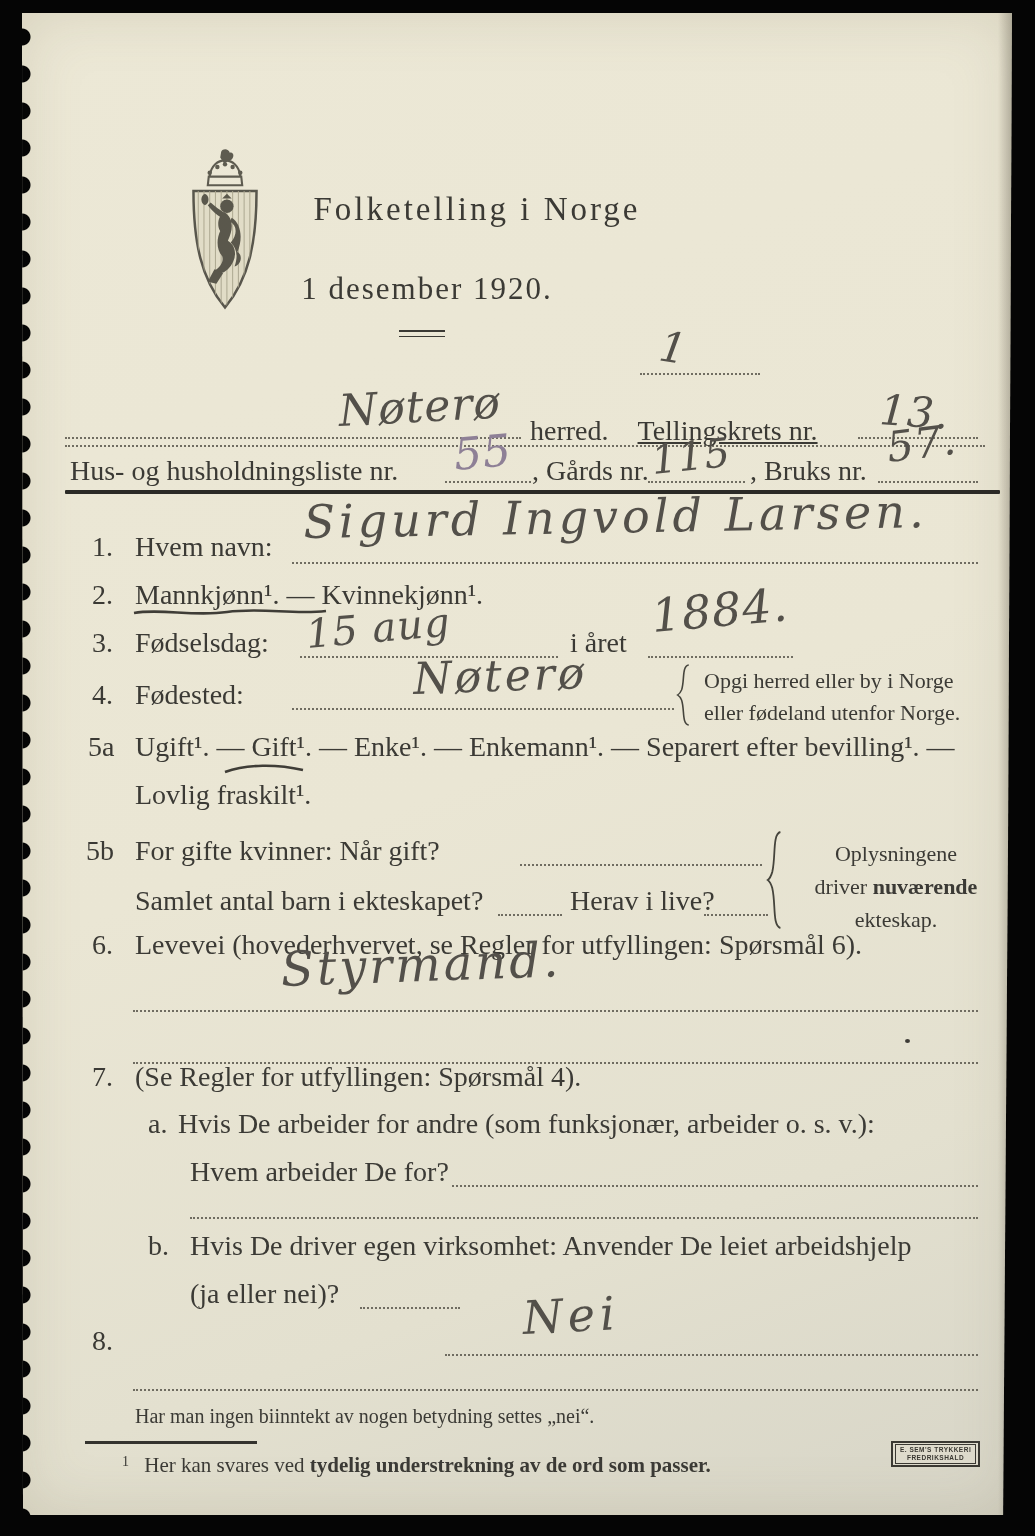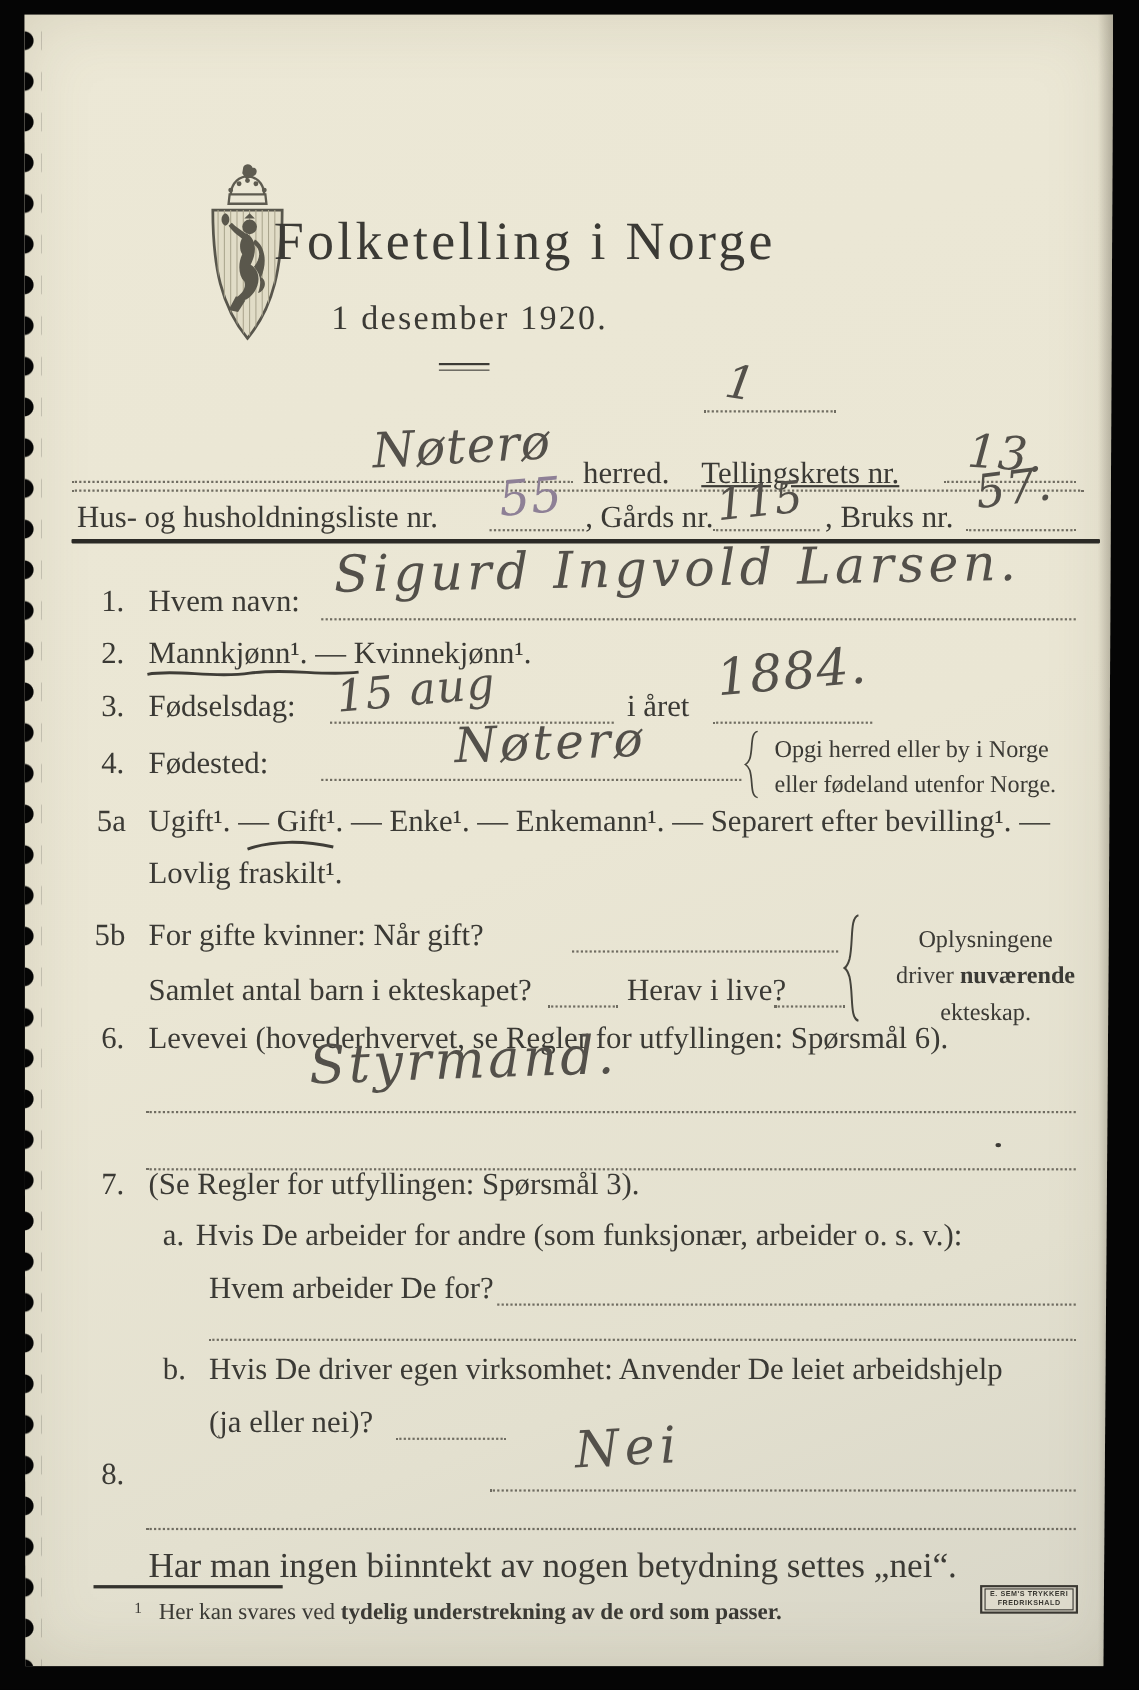--- a/index.html
+++ b/index.html
@@ -20,21 +20,21 @@
     background-image:radial-gradient(circle at 0px 18px,#050505 8px,rgba(5,5,5,0) 9px);
     background-size:16px 37px;background-repeat:repeat-y;background-position:0 6px;
   }
   
   .paper::after{
     content:'';position:absolute;right:0;top:0;bottom:0;width:14px;z-index:4;
     background:linear-gradient(to right,rgba(90,85,70,0) 0%,rgba(90,85,70,.35) 100%);
   }
   .t{position:absolute;color:#3b3a35;font-size:28px;line-height:1.15;white-space:nowrap;}
   .small{font-size:22px;}
-  .title{font-size:49px;letter-spacing:3px;text-align:center;}
+  .title{font-size:33px;letter-spacing:3px;text-align:center;}
   .subtitle{font-size:31px;letter-spacing:2px;text-align:center;}
   .hand{
     position:absolute;font-family:"DejaVu Serif",serif;font-style:italic;
     color:#53504a;white-space:nowrap;letter-spacing:1px;transform-origin:left bottom;
   }
   .hand-purple{color:#8e8096;}
   .dotline{position:absolute;height:0;border-bottom:2px dotted #5b584e;opacity:.85;}
   .rule-heavy{position:absolute;height:4px;background:#2b2a26;border-radius:1px;}
   .rule-short{position:absolute;height:3px;background:#34332e;}
   .dash{position:absolute;width:46px;height:4px;border-top:2px solid #3b3a35;border-bottom:1px solid #3b3a35;}
@@ -174,39 +174,39 @@
   </div>
 
   <div class="t" style="left:70px;top:916px;">6.</div>
   <div class="t" style="left:113px;top:916px;">Levevei (hovederhvervet, se Regler for utfyllingen:  Spørsmål 6).</div>
   <div class="hand" style="left:260px;top:928px;font-size:48px;letter-spacing:3px;transform:rotate(-2deg);">Styrmand.</div>
   <div class="dotline" style="left:111px;top:997px;width:845px;"></div>
   <div class="dotline" style="left:111px;top:1049px;width:845px;"></div>
   <div class="ink-dot" style="left:883px;top:1026px;"></div>
 
   <div class="t" style="left:70px;top:1048px;">7.</div>
-  <div class="t" style="left:113px;top:1048px;">(Se Regler for utfyllingen:  Spørsmål 3).</div>
+  <div class="t" style="left:113px;top:1048px;">(Se Regler for utfyllingen:  Spørsmål 4).</div>
 
   <div class="t" style="left:126px;top:1095px;">a.</div>
   <div class="t" style="left:156px;top:1095px;">Hvis De arbeider for andre (som funksjonær, arbeider o. s. v.):</div>
   <div class="t" style="left:168px;top:1143px;">Hvem arbeider De for?</div>
   <div class="dotline" style="left:430px;top:1172px;width:526px;"></div>
   <div class="dotline" style="left:168px;top:1204px;width:788px;"></div>
 
   <div class="t" style="left:126px;top:1217px;">b.</div>
   <div class="t" style="left:168px;top:1217px;">Hvis De driver egen virksomhet:  Anvender De leiet arbeidshjelp</div>
   <div class="t" style="left:168px;top:1265px;">(ja eller nei)?</div>
   <div class="dotline" style="left:338px;top:1294px;width:100px;"></div>
 
   <div class="t" style="left:70px;top:1312px;">8.</div>
   <div class="dotline" style="left:423px;top:1341px;width:533px;"></div>
   <div class="hand" style="left:502px;top:1278px;font-size:46px;letter-spacing:5px;transform:rotate(-3deg);">Nei</div>
 
   <div class="dotline" style="left:111px;top:1376px;width:845px;"></div>
-  <div class="t" style="left:113px;top:1392px;font-size:32px;">Har man ingen biinntekt av nogen betydning settes „nei“.</div>
+  <div class="t" style="left:113px;top:1392px;font-size:20px;">Har man ingen biinntekt av nogen betydning settes „nei“.</div>
   <div class="rule-short" style="left:63px;top:1428px;width:172px;"></div>
   <div class="t" style="left:100px;top:1440px;font-size:21px;">
     <sup class="fm">1</sup>
     <span style="margin-left:10px;">Her kan svares ved </span><span class="bold">tydelig understrekning av de ord som passer.</span>
   </div>
   <div class="stamp" style="left:869px;top:1428px;">
     <div class="inner">
       <div>E. SEM'S TRYKKERI</div>
       <div>FREDRIKSHALD</div>
     </div>

